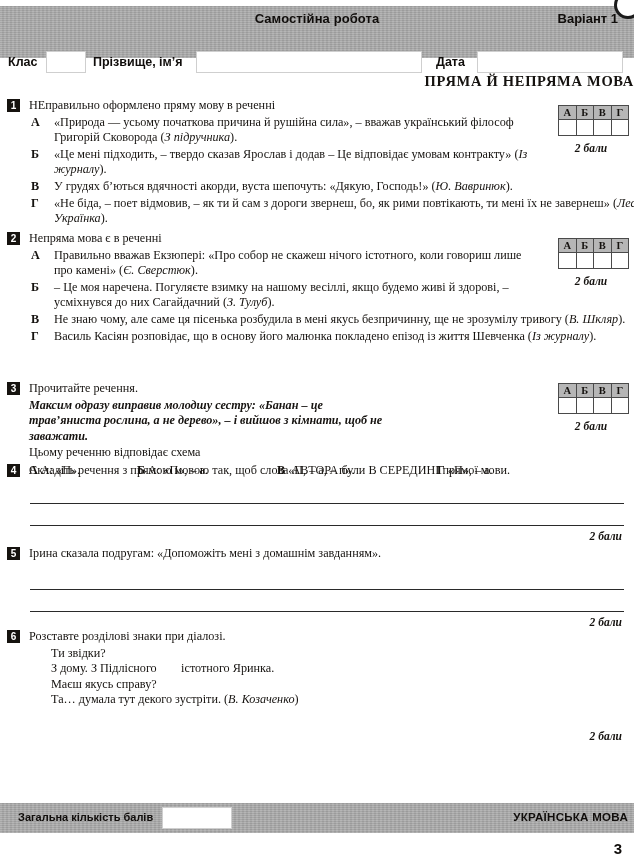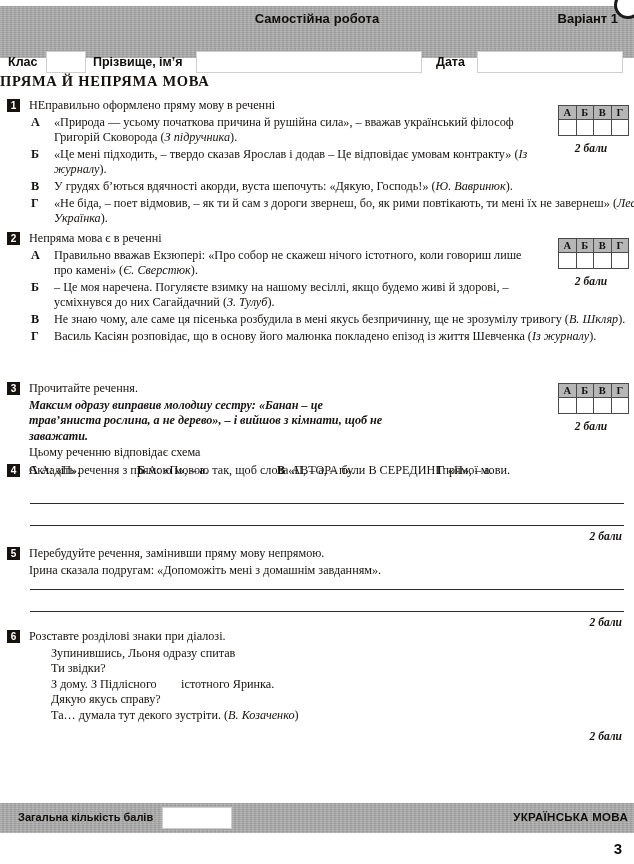--- a/index.html
+++ b/index.html
@@ -134,21 +134,21 @@
     border-radius: 50%;
     background: #ffffff;
   }
 
   
   .doc-title {
     position: absolute;
     top: 73px;
     left: 0;
     width: 634px;
-    text-align: left;
+    text-align: right;
     font-family: "Liberation Serif", "DejaVu Serif", serif;
     font-weight: bold;
     font-size: 14.5px;
     letter-spacing: .7px;
   }
 
   .task {
     position: absolute;
     left: 0;
     width: 634px;
@@ -414,37 +414,35 @@
     <p class="prompt">Складіть речення з прямою мовою так, щоб слова АВТОРА були В СЕРЕДИНІ прямої мови.</p>
   </div>
 </div>
 <div class="rule" style="top:503px;"></div>
 <div class="rule" style="top:525px;"></div>
 <div class="points-right" style="top:530px;">2 бали</div>
 
 <div class="task" style="top:546px;">
   <span class="task-badge">5</span>
   <div class="task-body wide">
-    <p class="prompt">Перебудуйте речення, замінивши пряму мову непрямою.</p>
     <p class="prompt">Ірина сказала подругам: «Допоможіть мені з домашнім завданням».</p>
   </div>
 </div>
 <div class="rule" style="top:589px;"></div>
 <div class="rule" style="top:611px;"></div>
 <div class="points-right" style="top:616px;">2 бали</div>
 
 <div class="task" style="top:629px;">
   <span class="task-badge">6</span>
   <div class="task-body wide">
     <p class="prompt">Розставте розділові знаки при діалозі.</p>
     <div class="dialogue">
-      <div>Зупинившись, Льоня одразу спитав</div>
       <div>Ти звідки?</div>
       <div>З дому. З Підлісного        істотного Яринка.</div>
-      <div>Дякую якусь справу?</div>
+      <div>Маєш якусь справу?</div>
       <div><span>Та… думала тут декого зустріти. (</span><i>В. Козаченко</i><span>)</span></div>
     </div>
   </div>
 </div>
 <div class="points-right" style="top:730px;">2 бали</div>
 
 <div class="bar bar-bottom">
   <span class="footer-label">Загальна кількість балів</span>
   <span class="footer-box"></span>
   <span class="footer-subject">УКРАЇНСЬКА МОВА</span>

